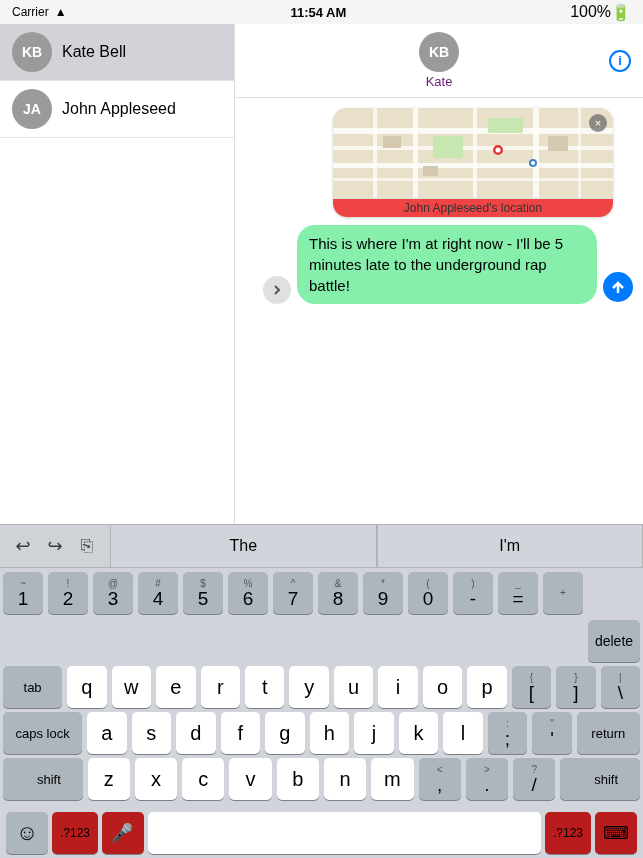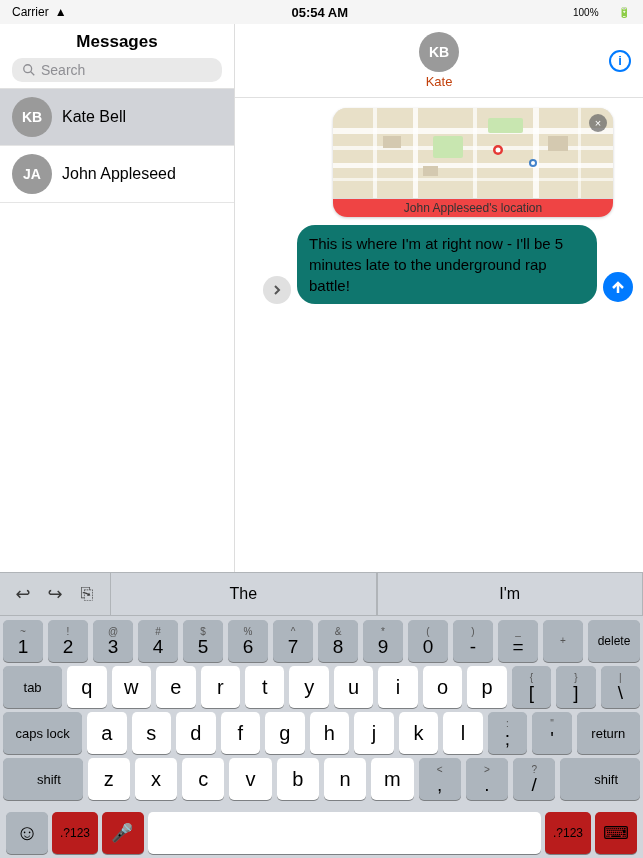--- a/index.html
+++ b/index.html
@@ -20,21 +20,21 @@
       align-items: center;
       padding: 4px 12px;
       height: 24px;
       background: #f5f5f5;
       font-size: 12px;
       font-weight: 500;
       color: #000;
     }
     .status-bar-left { display: flex; gap: 6px; align-items: center; }
     .status-bar-center { font-weight: 600; font-size: 13px; }
-    .status-bar-right { display: flex; gap: 20px; align-items: center; font-size: 10px; text-align: right; }
+    .status-bar-right { display: flex; gap: 0; align-items: center; font-size: 16px; text-align: right; }
 
     
     .main-area {
       display: flex;
       flex: 1;
       overflow: hidden;
     }
 
     
     .sidebar {
@@ -128,21 +128,21 @@
       background: #9a9a9a;
       display: flex;
       align-items: center;
       justify-content: center;
       color: #fff;
       font-size: 14px;
       font-weight: 600;
     }
     .chat-header-name {
       font-size: 13px;
-      color: #c2410c;
+      color: #701a75;
       margin-top: 2px;
     }
     .info-button {
       position: absolute;
       right: 12px;
       top: 50%;
       transform: translateY(-50%);
       width: 22px;
       height: 22px;
       border-radius: 50%;
@@ -222,21 +222,21 @@
       height: 28px;
       background: #e0e0e0;
       border-radius: 50%;
       display: flex;
       align-items: center;
       justify-content: center;
       cursor: pointer;
       flex-shrink: 0;
     }
     .text-bubble {
-      background: #0f766e;
+      background: #86efac;
       border-radius: 18px;
       padding: 8px 12px;
       font-size: 15px;
       color: #000;
       max-width: 300px;
       line-height: 1.4;
     }
     .send-btn {
       width: 30px;
       height: 30px;
@@ -366,40 +366,30 @@
     .key-char { font-size: 19px; }
   </style>
 </head>
 <body>
 
 <div class="status-bar">
   <div class="status-bar-left">
     <span>Carrier</span>
     <span>▲</span>
   </div>
-  <div class="status-bar-center">05:54 AM</div>
+  <div class="status-bar-center">11:54 AM</div>
   <div class="status-bar-right">
     <span>100%</span>
     <span>🔋</span>
   </div>
 </div>
 
 <div class="main-area">
 
   <div class="sidebar">
-    <div class="sidebar-header">
-      <div class="sidebar-title">Messages</div>
-      <div class="search-bar">
-        <svg class="search-icon-shape" viewBox="0 0 16 16" fill="currentColor">
-          <circle cx="6.5" cy="6.5" r="4.5" stroke="currentColor" stroke-width="1.5" fill="none"></circle>
-          <line x1="10" y1="10" x2="14" y2="14" stroke="currentColor" stroke-width="1.5"></line>
-        </svg>
-        <span class="search-input-fake">Search</span>
-      </div>
-    </div>
     <div class="contact-list">
       <div class="contact-item active">
         <div class="avatar">KB</div>
         <span class="contact-name">Kate Bell</span>
       </div>
       <div class="contact-item">
         <div class="avatar">JA</div>
         <span class="contact-name">John Appleseed</span>
       </div>
     </div>
@@ -559,21 +549,21 @@
             <span class="key-num">_</span>
             <span class="key-char">=</span>
           </div>
         </div>
       <div class="key dark num-key">
           <div class="key-content">
             <span class="key-num">+</span>
             <span class="key-char"> </span>
           </div>
         </div>
-      <div class="key dark delete-key" style="font-size:12px;">delete</div>
+      <div class="key dark delete-key" style="font-size:14px;margin-top:48px;">delete</div>
     </div>
 
     <div class="key-row">
       <div class="key dark wide" style="font-size:13px;">tab</div>
       <div class="key">q</div>
       <div class="key">w</div>
       <div class="key">e</div>
       <div class="key">r</div>
       <div class="key">t</div>
       <div class="key">y</div>

